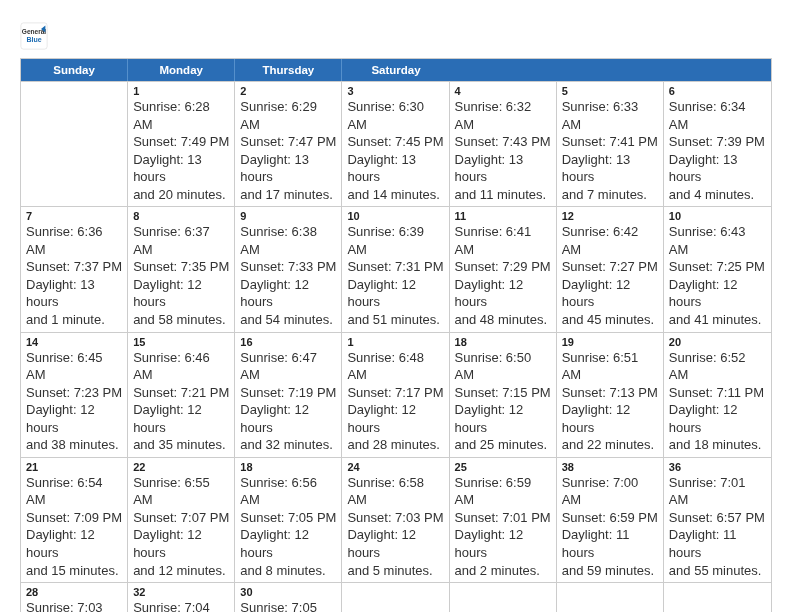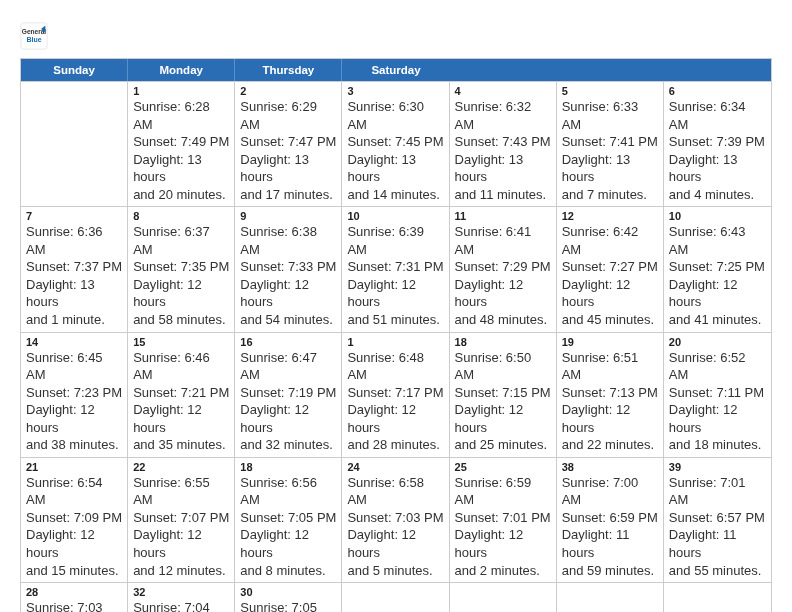--- a/index.html
+++ b/index.html
@@ -232,21 +232,21 @@
           </div>
           <div class="cal-cell">
             <div class="day-number">25</div>
             <div class="cell-text">Sunrise: 6:59 AM<br>Sunset: 7:01 PM<br>Daylight: 12 hours<br>and 2 minutes.</div>
           </div>
           <div class="cal-cell">
             <div class="day-number">38</div>
             <div class="cell-text">Sunrise: 7:00 AM<br>Sunset: 6:59 PM<br>Daylight: 11 hours<br>and 59 minutes.</div>
           </div>
           <div class="cal-cell">
-            <div class="day-number">39</div>
+            <div class="day-number">36</div>
             <div class="cell-text">Sunrise: 7:01 AM<br>Sunset: 6:57 PM<br>Daylight: 11 hours<br>and 55 minutes.</div>
           </div>
         </div>
         <div class="cal-row">
           <div class="cal-cell">
             <div class="day-number">28</div>
             <div class="cell-text">Sunrise: 7:03 AM<br>Sunset: 6:55 PM<br>Daylight: 11 hours<br>and 52 minutes.</div>
           </div>
           <div class="cal-cell">
             <div class="day-number">32</div>

